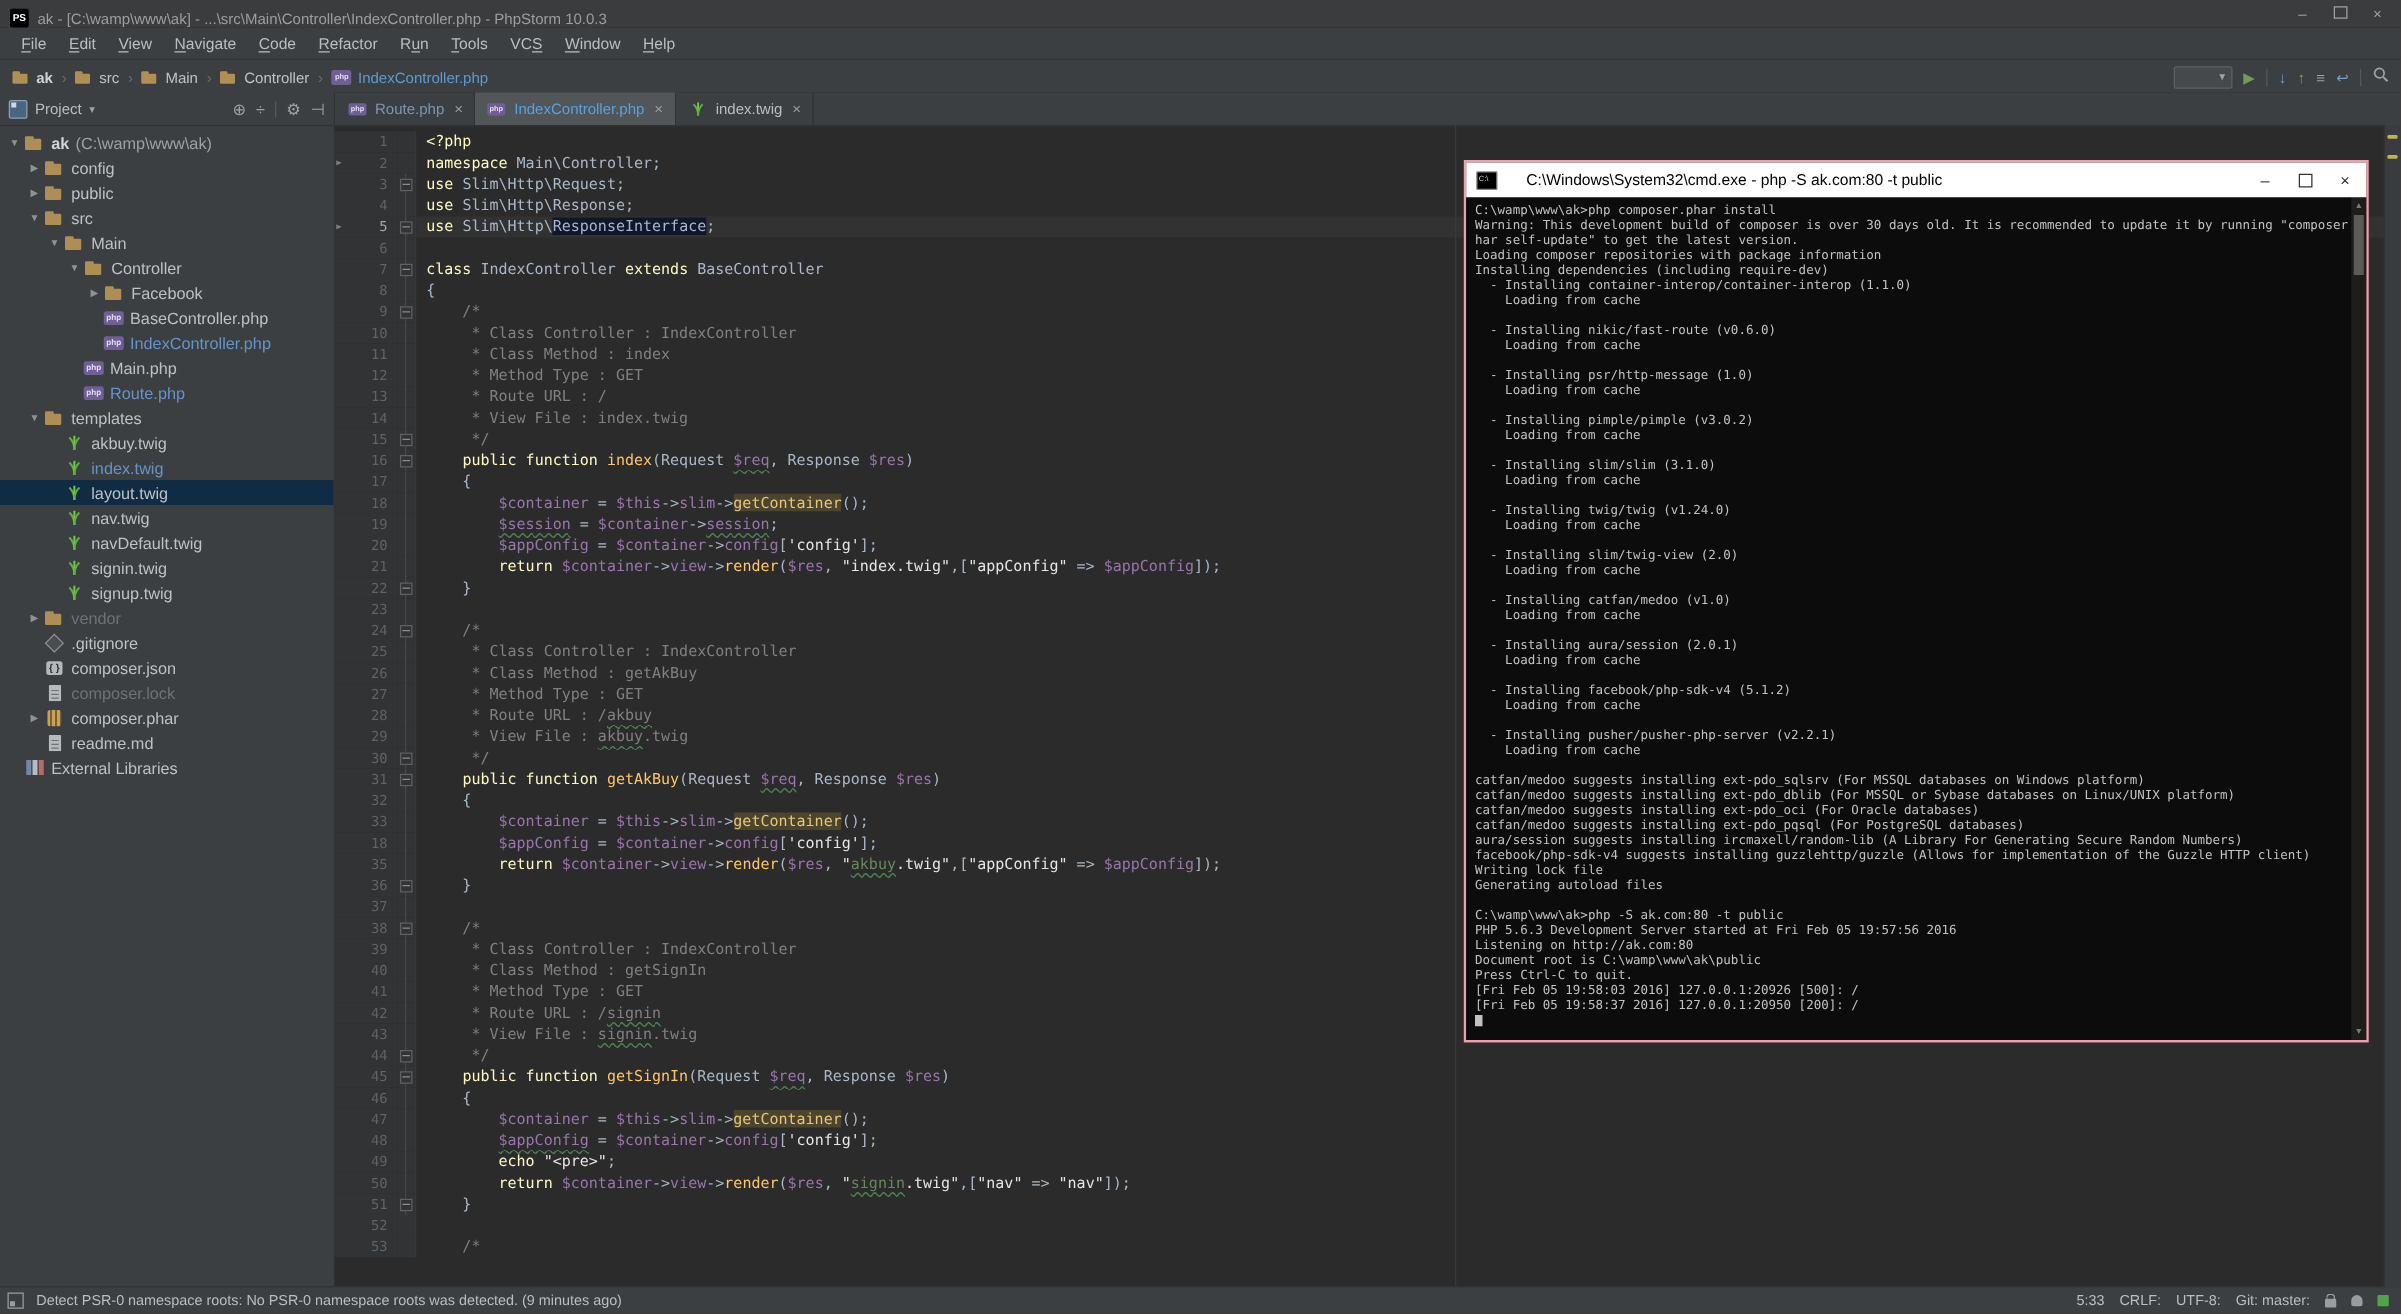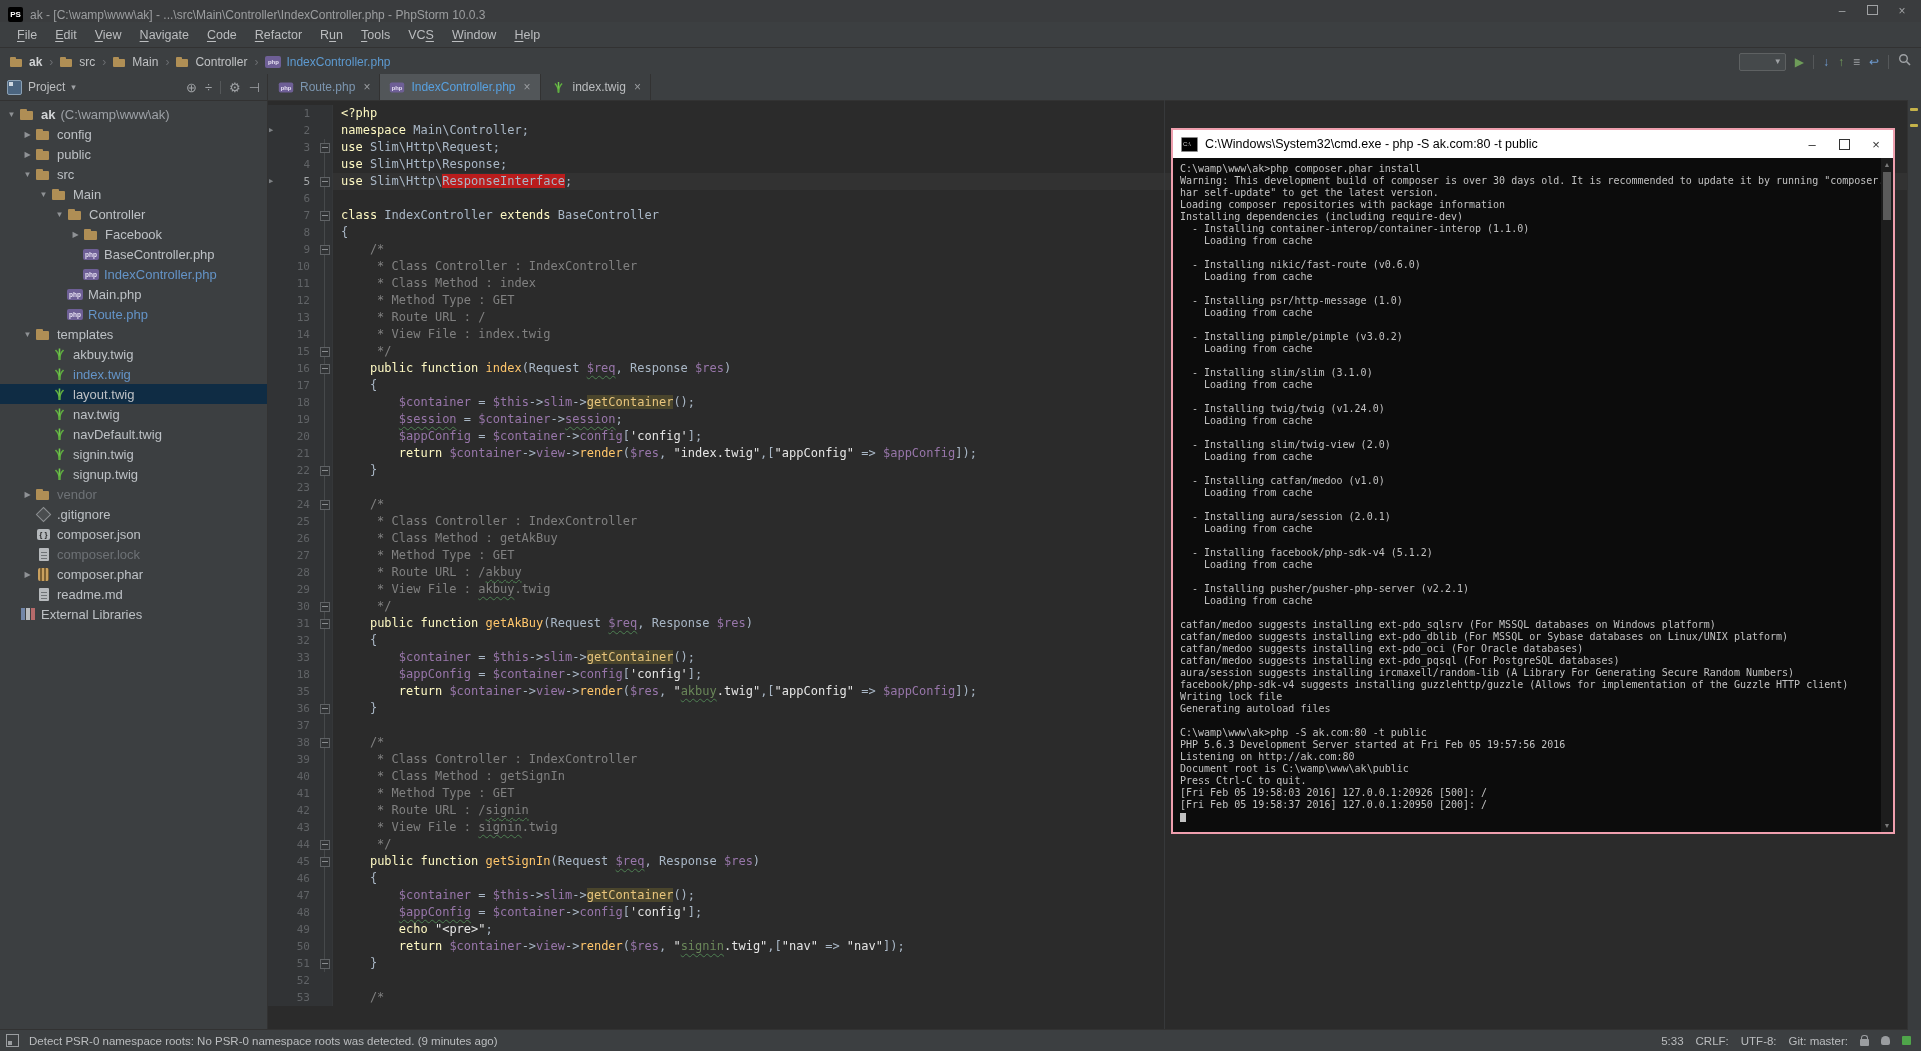--- a/index.html
+++ b/index.html
@@ -93,34 +93,34 @@
   .gutarrow{position:absolute;left:1px;top:0;color:#7d8083;font-size:7px;z-index:2;}
   .ct{flex:1;margin:0;padding-left:8px;white-space:pre;color:#a9b7c6;font-family:inherit;font-size:inherit;}
   .cl.cur .ct{background:#323232;}
   .cl.cur .ln{color:#a4a7a9;}
   .k{color:#fef9c3;} .d{color:#a9b7c6;} .c{color:#808080;} .s{color:#e5e5e5;}
   .v{color:#9876aa;} .p{color:#9876aa;} .m{color:#ffc66b;}
   .vu{color:#9876aa;text-decoration:underline wavy #4e8052 1px;text-underline-offset:3px;}
   .pu{color:#9876aa;text-decoration:underline wavy #4e8052 1px;text-underline-offset:3px;}
   .cu{color:#808080;text-decoration:underline wavy #4e8052 1px;text-underline-offset:3px;}
   .su{color:#6a8759;text-decoration:underline wavy #4e8052 1px;text-underline-offset:3px;}
-  .hi{background:#b91c1c;}
+  .hi{background:#0f172a;}
   .hm{background:#4a452c;color:#e8c57c;}
   .mguide{position:absolute;top:26px;bottom:0;left:896px;width:1px;background:#37393b;}
   .stripe{position:absolute;top:26px;right:0;bottom:0;width:13px;background:#393c3e;border-left:1px solid #323232;z-index:5;}
   .stripe .mark{position:absolute;left:2px;width:8px;height:3px;border-radius:1px;}
   
   .terminal{position:absolute;left:1171px;top:128px;width:724px;height:706px;border:2px solid #ef9fae;
     background:#0c0c0c;z-index:50;box-sizing:border-box;}
   .term-title{height:28px;background:#ffffff;color:#000;display:flex;align-items:center;padding:0 1px 0 8px;
     font-size:12.5px;gap:7px;}
   .cmd-icon{width:14px;height:13px;background:#000;color:#d0d0d0;font-size:6px;display:flex;align-items:center;
     justify-content:flex-start;padding-left:1px;border-radius:1px;flex:none;border:1px solid #888;}
   .cmd-icon::after{content:"C:\\";}
-  .term-title-text{flex:1;white-space:nowrap;overflow:hidden;}
+  .term-title-text{flex:1;white-space:nowrap;overflow:hidden;margin-left:16px;}
   .term-controls{display:flex;align-items:center;height:100%;}
   .term-controls .twc{width:32px;height:100%;display:flex;align-items:center;justify-content:center;
     color:#333;font-size:13px;}
   .twc-box{display:inline-block;width:9px;height:9px;border:1px solid #333;}
   .term-body{position:absolute;top:28px;left:0;right:12px;bottom:0;background:#0c0c0c;padding:5px 0 0 7px;
     font-family:"DejaVu Sans Mono","Liberation Mono",monospace;font-size:10px;color:#c2c2c2;overflow:hidden;}
   .tl{height:12px;line-height:12px;white-space:pre;}
   .cursor{display:inline-block;width:6px;height:9px;background:#c2c2c2;vertical-align:middle;}
   .term-scroll{position:absolute;top:28px;right:0;bottom:0;width:12px;background:#1d1d1d;}
   .ts-arrow{position:absolute;left:0;width:12px;height:13px;color:#7a7a7a;font-size:7px;text-align:center;line-height:13px;}

